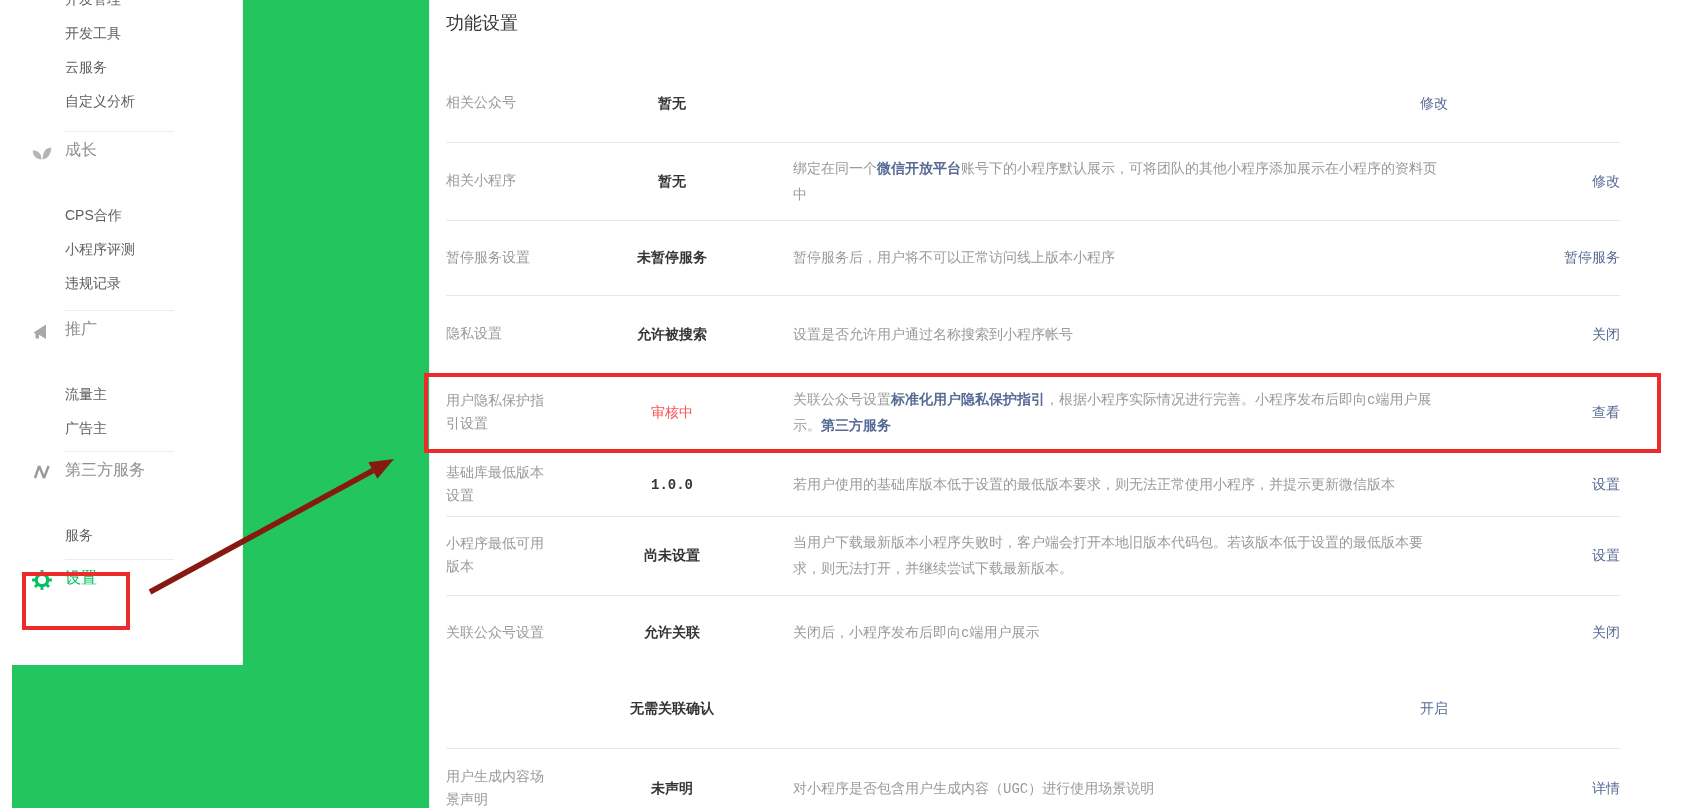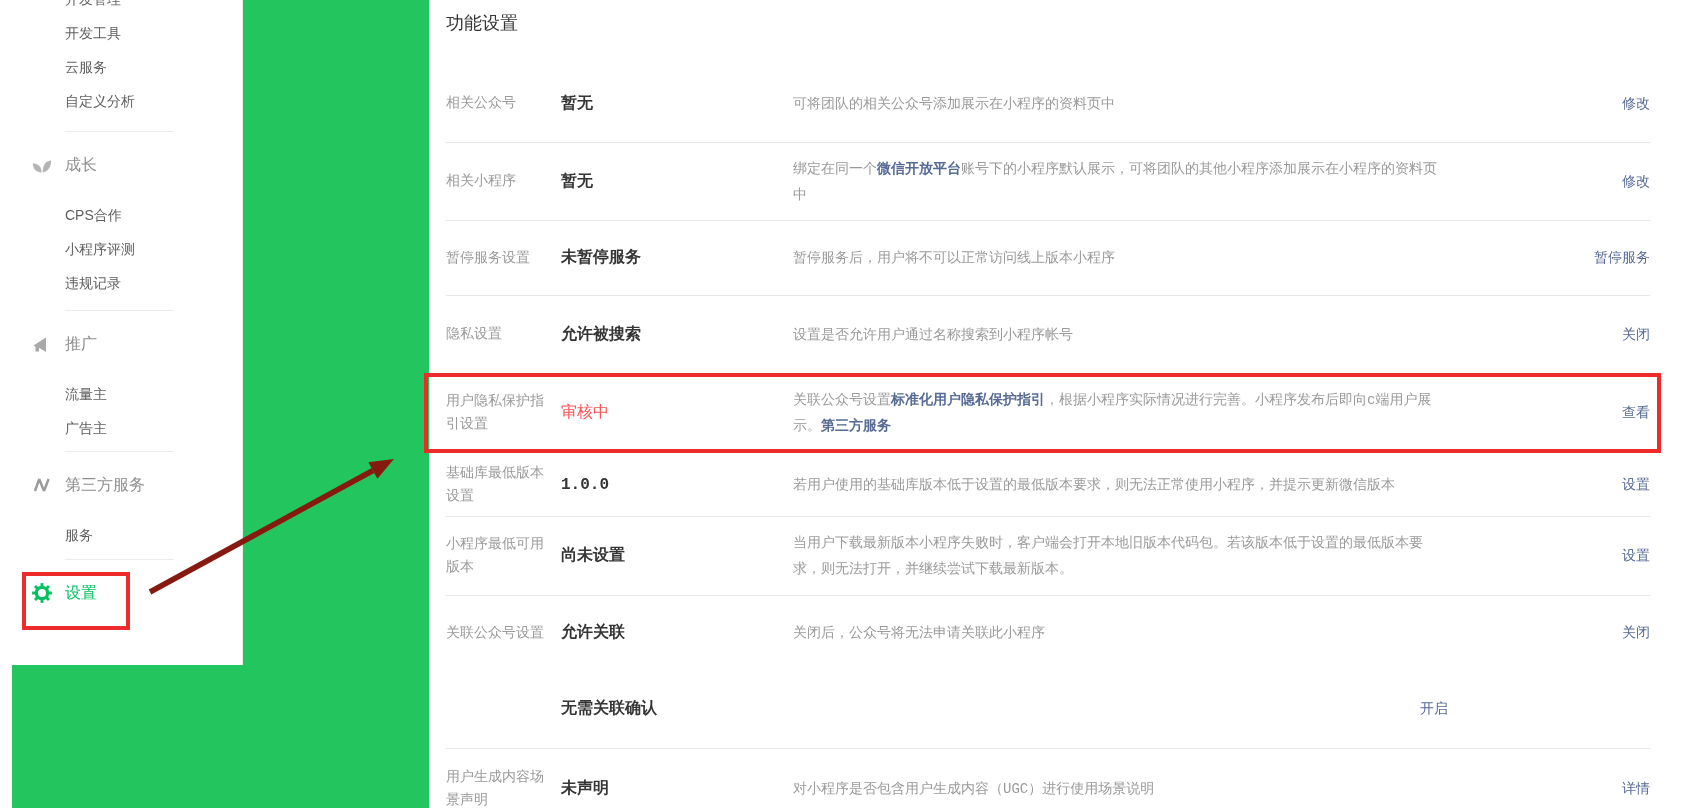--- a/index.html
+++ b/index.html
@@ -16,41 +16,41 @@
 
   
   .sidebar{position:absolute;left:0;top:0;width:231px;height:665px;border-right:1px solid #ededed;background:#fff;}
   .side-item{height:34px;line-height:34px;padding-left:53px;font-size:14px;color:#5f5f5f;cursor:pointer;white-space:nowrap;}
   .side-item.first{margin-top:-18px;}
   .side-item.gap{margin-top:8px;}
   .side-divider{margin:13px 0 0 53px;width:109px;border-top:1px solid #ececec;height:0;}
   .side-divider.d2{margin-top:10px;}
   .side-divider.d3{margin-top:6px;}
   .side-divider.d4{margin-top:7px;}
-  .side-header{height:50px;margin-top:8px;display:flex;align-items:center;padding-left:18px;font-size:16px;color:#8f8f8f;cursor:pointer;}
+  .side-header{height:50px;margin-top:8px;display:flex;padding-left:18px;font-size:16px;color:#8f8f8f;cursor:pointer;}
   .side-header .icon{width:24px;height:24px;margin-right:11px;display:flex;align-items:center;justify-content:center;}
   .side-header.settings{color:var(--accent-green,#07c160);}
 
   
-  .main{position:absolute;left:417px;top:0;width:1260px;height:808px;background:#fff;border-left:1px solid #ededed;border-right:1px solid #ededed;padding:0 38px 0 16px;}
+  .main{position:absolute;left:417px;top:0;width:1260px;height:808px;background:#fff;border-left:1px solid #ededed;border-right:1px solid #ededed;padding:0 68px 0 16px;}
   .content-title{height:65px;padding-top:8px;font-size:18px;line-height:30px;color:#353535;font-weight:500;}
   .rows{width:100%;}
   .row{display:grid;grid-template-columns:115px 232px 655px 1fr;align-items:center;border-top:1px solid #e7e7eb;font-family:Liberation Mono, monospace;}
   .rows .row:nth-child(1){border-top:none;min-height:77px;}
   .rows .row:nth-child(2){min-height:78px;}
   .rows .row:nth-child(3){min-height:75px;}
   .rows .row:nth-child(4){min-height:78px;}
   .rows .row:nth-child(5){min-height:79px;}
   .rows .row:nth-child(6){min-height:64px;}
   .rows .row:nth-child(7){min-height:79px;}
   .rows .row:nth-child(8){min-height:75px;}
   .rows .row:nth-child(9){border-top:none;min-height:78px;}
   .rows .row:nth-child(10){min-height:80px;}
   .row .label{font-size:14px;color:#9a9a9a;line-height:23px;padding-right:8px;}
-  .row .value{font-size:16px;color:#353535;font-weight:600;line-height:20px;padding-right:10px;}
+  .row .value{font-size:14px;color:#353535;font-weight:600;line-height:20px;padding-right:10px;text-align:center;}
   .row .value.alert{color:var(--status-red,#fa5151);font-weight:400;}
   .row .desc{font-size:14px;color:#9a9a9a;line-height:26px;}
   .row .desc .inline-link{color:var(--link-blue,#576b95);font-weight:600;cursor:pointer;}
   .row .action{justify-self:end;text-align:left;}
   .row .action a{font-size:14px;color:var(--link-blue,#576b95);text-decoration:none;cursor:pointer;white-space:nowrap;}
 
   
   .anno-box{position:absolute;border:4px solid var(--annotation-red,#ee2b2b);background:transparent;pointer-events:none;}
   .anno-box.sidebar-box{left:10px;top:572px;width:108px;height:58px;}
   .anno-box.row-box{left:412px;top:373px;width:1237px;height:80px;}
@@ -128,21 +128,20 @@
       <span>设置</span>
     </div>
   </nav>
 
   <main class="main">
     <div class="content-title">功能设置</div>
     <div class="rows">
         <div class="row">
           <div class="label">相关公众号</div>
           <div class="value">暂无</div>
-          <div class="desc"><span>可将团队的相关公众号添加展示在小程序的资料页中</span></div>
           <div class="action"><a>修改</a></div>
         </div>
         <div class="row">
           <div class="label">相关小程序</div>
           <div class="value">暂无</div>
           <div class="desc"><span>绑定在同一个</span><span class="inline-link">微信开放平台</span><span>账号下的小程序默认展示，可将团队的其他小程序添加展示在小程序的资料页中</span></div>
           <div class="action"><a>修改</a></div>
         </div>
         <div class="row">
           <div class="label">暂停服务设置</div>
@@ -170,21 +169,21 @@
         </div>
         <div class="row">
           <div class="label">小程序最低可用版本</div>
           <div class="value">尚未设置</div>
           <div class="desc"><span>当用户下载最新版本小程序失败时，客户端会打开本地旧版本代码包。若该版本低于设置的最低版本要求，则无法打开，并继续尝试下载最新版本。</span></div>
           <div class="action"><a>设置</a></div>
         </div>
         <div class="row">
           <div class="label">关联公众号设置</div>
           <div class="value">允许关联</div>
-          <div class="desc"><span>关闭后，公众号将无法申请关联此小程序</span></div>
+          <div class="desc"><span>关闭后，小程序发布后即向c端用户展示</span></div>
           <div class="action"><a>关闭</a></div>
         </div>
         <div class="row">
           <div class="label"></div>
           <div class="value">无需关联确认</div>
           <div class="action"><a>开启</a></div>
         </div>
         <div class="row">
           <div class="label">用户生成内容场景声明</div>
           <div class="value">未声明</div>

